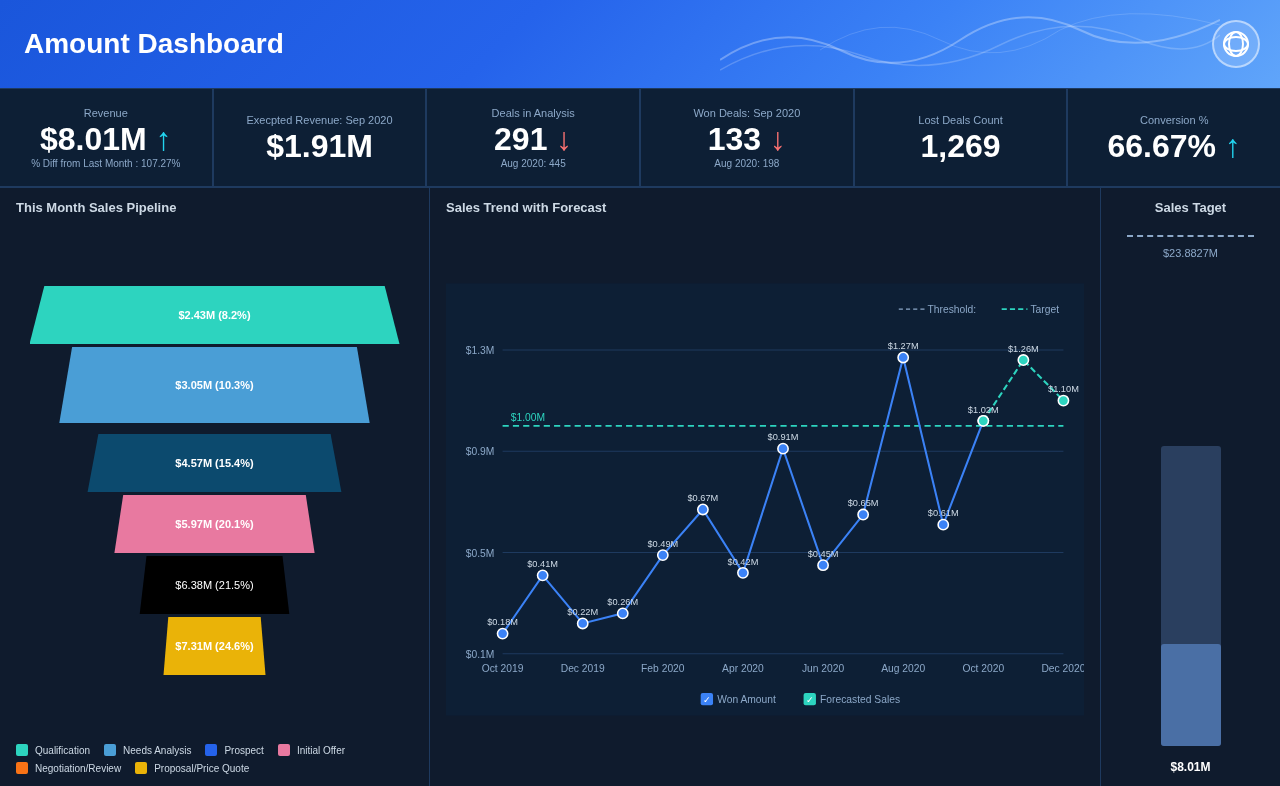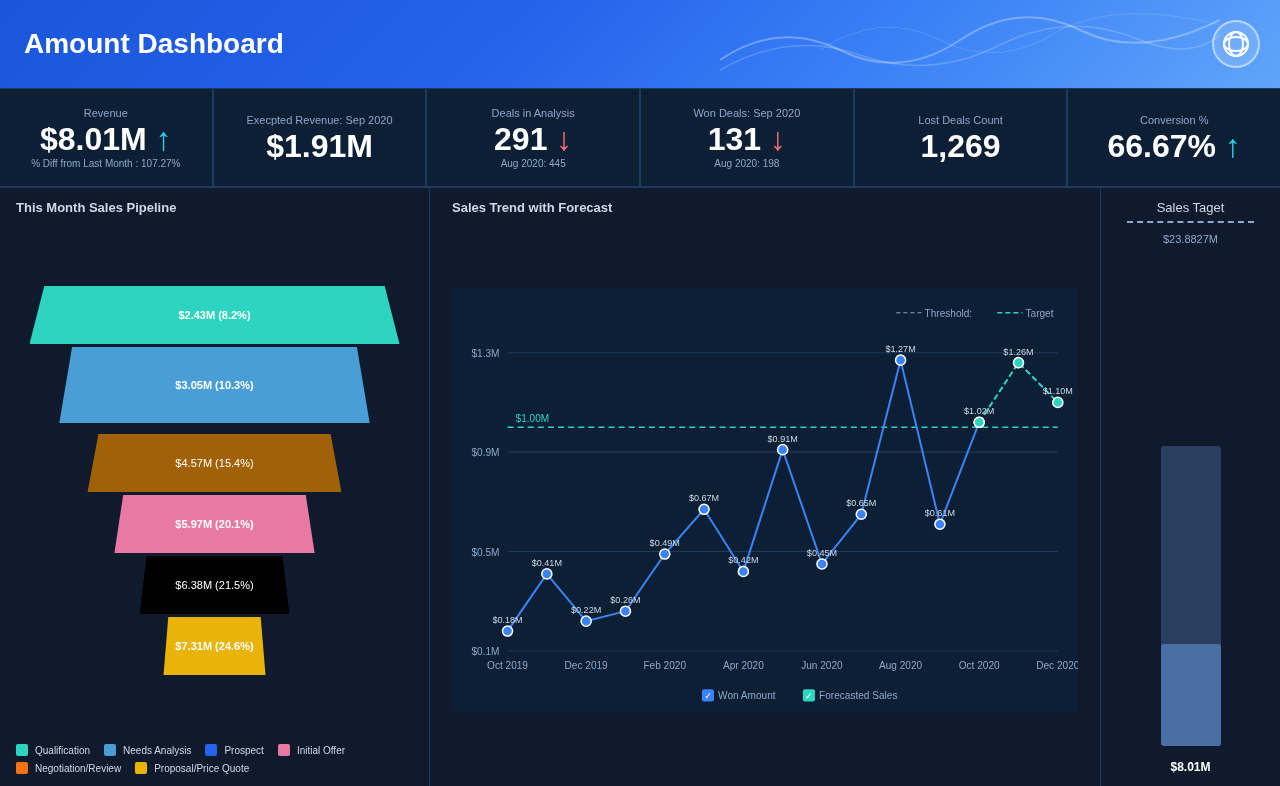--- a/index.html
+++ b/index.html
@@ -90,21 +90,20 @@
       font-size: 10px;
       color: #8ca8c8;
       text-align: center;
       margin-top: 3px;
     }
 
     
     .main-content {
       display: flex;
       height: calc(786px - 88px - 100px);
-      gap: 6px;
       
     }
 
     
     .left-panel {
       width: 430px;
       border-right: 1px solid #1e3a5f;
       padding: 12px 16px;
       display: flex;
       flex-direction: column;
@@ -155,23 +154,23 @@
     .right-panel {
       width: 180px;
       border-left: 1px solid #1e3a5f;
       padding: 12px 10px;
       display: flex;
       flex-direction: column;
       align-items: center;
     }
     .target-title {
       font-size: 13px;
-      font-weight: 400;
+      font-weight: 700;
       color: #cdd9e5;
-      margin-bottom: 6px;
+      margin-bottom: 20px;
     }
     .target-amount {
       font-size: 11px;
       color: #8ca8c8;
       margin-bottom: 8px;
     }
     .target-line {
       width: 80%;
       border-top: 2px dashed #8ca8c8;
       margin-bottom: 10px;
@@ -232,21 +231,21 @@
   <div class="kpi-card">
     <div class="kpi-label">Deals in Analysis</div>
     <div class="kpi-value">
       <span>291</span><span class="arrow-down"> ↓</span>
     </div>
     <div class="kpi-sub">Aug 2020: 445</div>
   </div>
   <div class="kpi-card">
     <div class="kpi-label">Won Deals: Sep 2020</div>
     <div class="kpi-value">
-      <span>131</span><span class="arrow-down"> ↓</span>
+      <span>133</span><span class="arrow-down"> ↓</span>
     </div>
     <div class="kpi-sub">Aug 2020: 198</div>
   </div>
   <div class="kpi-card">
     <div class="kpi-label">Lost Deals Count</div>
     <div class="kpi-value">1,269</div>
   </div>
   <div class="kpi-card">
     <div class="kpi-label">Conversion %</div>
     <div class="kpi-value">
@@ -260,21 +259,21 @@
   <div class="left-panel">
     <div class="panel-title">This Month Sales Pipeline</div>
     <div class="funnel-container" id="funnel-container">
         <div class="funnel-row">
           <div style="width: 370px; height: 58px; background: rgb(45, 212, 191); display: flex; align-items: center; justify-content: center; font-size: 11px; font-weight: 600; color: rgb(255, 255, 255); clip-path: polygon(4% 0%, 96% 0%, 100% 100%, 0% 100%);">$2.43M (8.2%)</div>
         </div>
         <div class="funnel-row">
           <div style="width: 320px; height: 76px; background: rgb(74, 158, 214); display: flex; align-items: center; justify-content: center; font-size: 11px; font-weight: 600; color: rgb(255, 255, 255); clip-path: polygon(5.5% 0%, 94.5% 0%, 98.5% 100%, 1.5% 100%);">$3.05M (10.3%)</div>
         </div>
         <div class="funnel-row">
-          <div style="width: 270px; height: 58px; background: #a16207; display: flex; align-items: center; justify-content: center; font-size: 11px; font-weight: 400; color: rgb(255, 255, 255); clip-path: polygon(7% 0%, 93% 0%, 97% 100%, 3% 100%); margin-top: 8px;">$4.57M (15.4%)</div>
+          <div style="width: 270px; height: 58px; background: #0c4a6e; display: flex; align-items: center; justify-content: center; font-size: 11px; font-weight: 700; color: rgb(255, 255, 255); clip-path: polygon(7% 0%, 93% 0%, 97% 100%, 3% 100%); margin-top: 8px;">$4.57M (15.4%)</div>
         </div>
         <div class="funnel-row">
           <div style="width: 220px; height: 58px; background: rgb(232, 121, 160); display: flex; align-items: center; justify-content: center; font-size: 11px; font-weight: 600; color: rgb(255, 255, 255); clip-path: polygon(8.5% 0%, 91.5% 0%, 95.5% 100%, 4.5% 100%);">$5.97M (20.1%)</div>
         </div>
         <div class="funnel-row">
           <div style="width: 170px; height: 58px; background: #000000; display: flex; align-items: center; justify-content: center; font-size: 11px; font-weight: 400; color: rgb(255, 255, 255); clip-path: polygon(10% 0%, 90% 0%, 94% 100%, 6% 100%);">$6.38M (21.5%)</div>
         </div>
         <div class="funnel-row">
           <div style="width: 120px; height: 58px; background: rgb(234, 179, 8); display: flex; align-items: center; justify-content: center; font-size: 11px; font-weight: 600; color: rgb(255, 255, 255); clip-path: polygon(11.5% 0%, 88.5% 0%, 92.5% 100%, 7.5% 100%);">$7.31M (24.6%)</div>
         </div>

